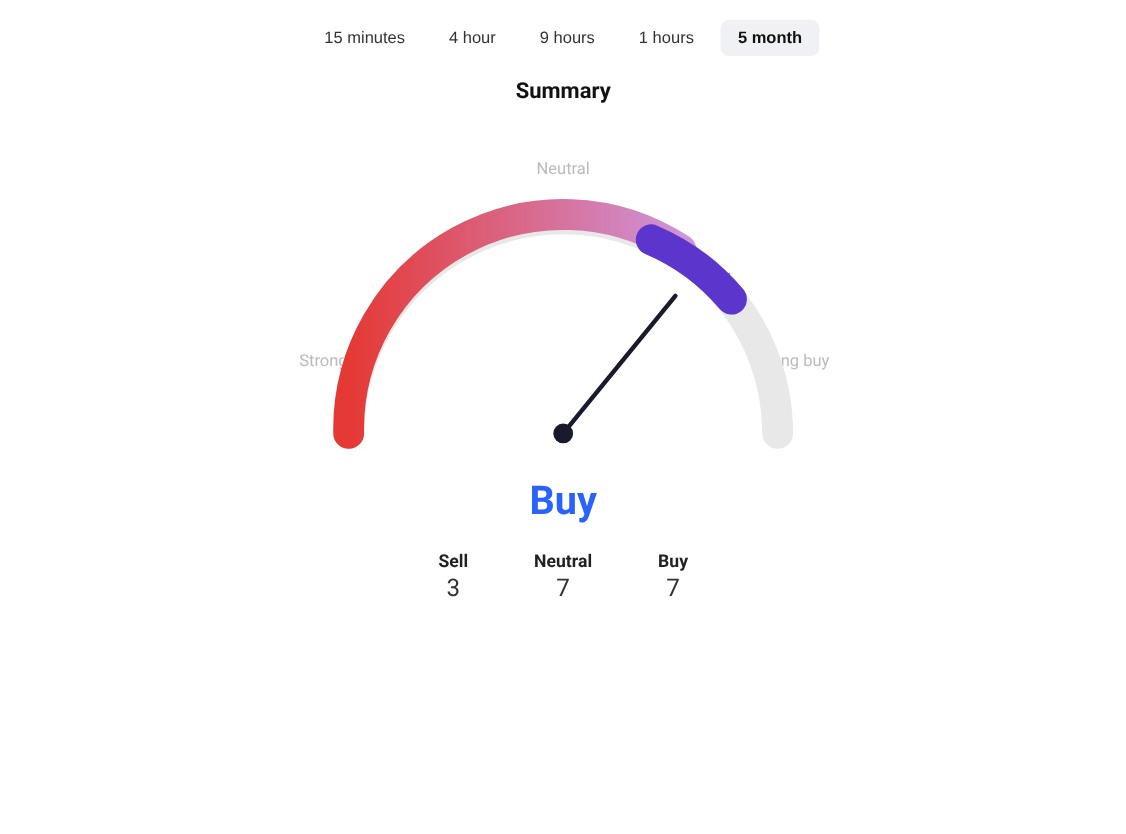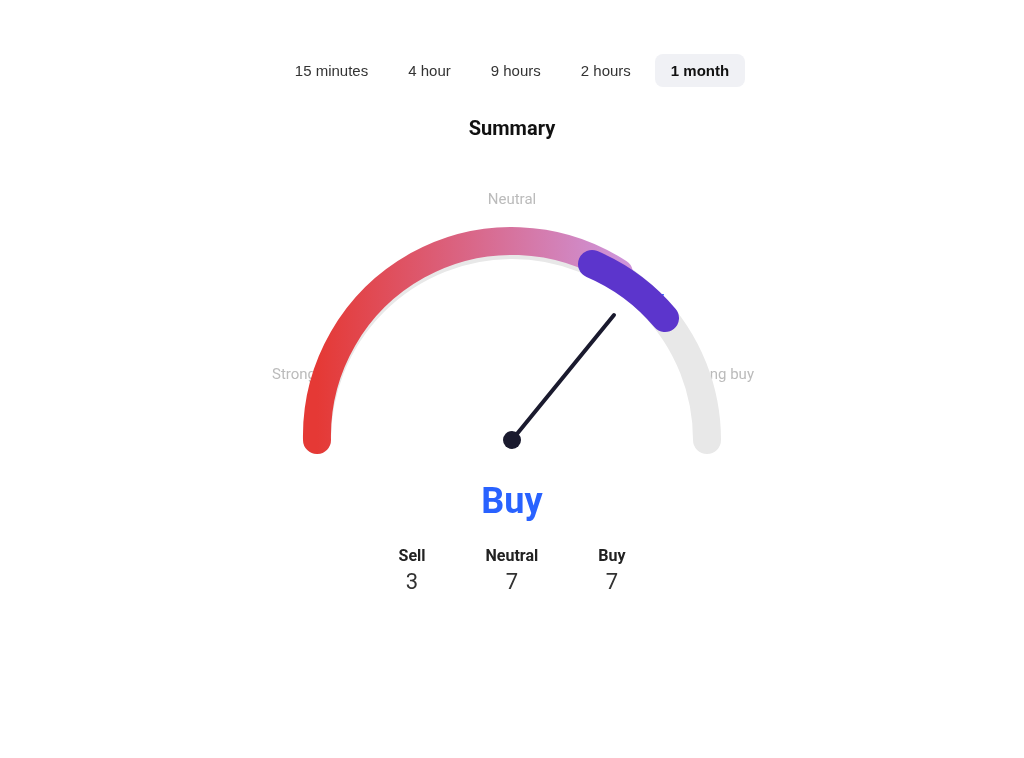--- a/index.html
+++ b/index.html
@@ -26,35 +26,34 @@
     }
     .time-tab {
       padding: 8px 16px;
       border-radius: 8px;
       font-size: 15px;
       color: #333;
       cursor: pointer;
       border: none;
       background: transparent;
       font-weight: 400;
-      margin-top: 36px;
     }
     .time-tab.active {
       background: #f0f1f5;
       font-weight: 700;
       color: #111;
     }
 
     
     .summary-container {
       display: flex;
       flex-direction: column;
       align-items: center;
       width: 100%;
-      margin-top: 19px;
+      margin-top: 9px;
     }
 
     .summary-title {
       font-size: 20px;
       font-weight: 700;
       color: #111;
       margin-bottom: 30px;
     }
 
     
@@ -144,22 +143,22 @@
       font-weight: 400;
     }
   </style>
 </head>
 <body>
 
 <div class="time-tabs">
   <button class="time-tab">15 minutes</button>
   <button class="time-tab">4 hour</button>
   <button class="time-tab">9 hours</button>
-  <button class="time-tab">2 hours</button>
-  <button class="time-tab active">1 month</button>
+  <button class="time-tab">1 hours</button>
+  <button class="time-tab active">5 month</button>
 </div>
 
 <div class="summary-container">
   <div class="summary-title">Summary</div>
 
   <div class="gauge-wrapper">
 
     <span class="gauge-label label-neutral">Neutral</span>
     <span class="gauge-label label-sell">Sell</span>
     <span class="gauge-label label-buy">Buy</span>

